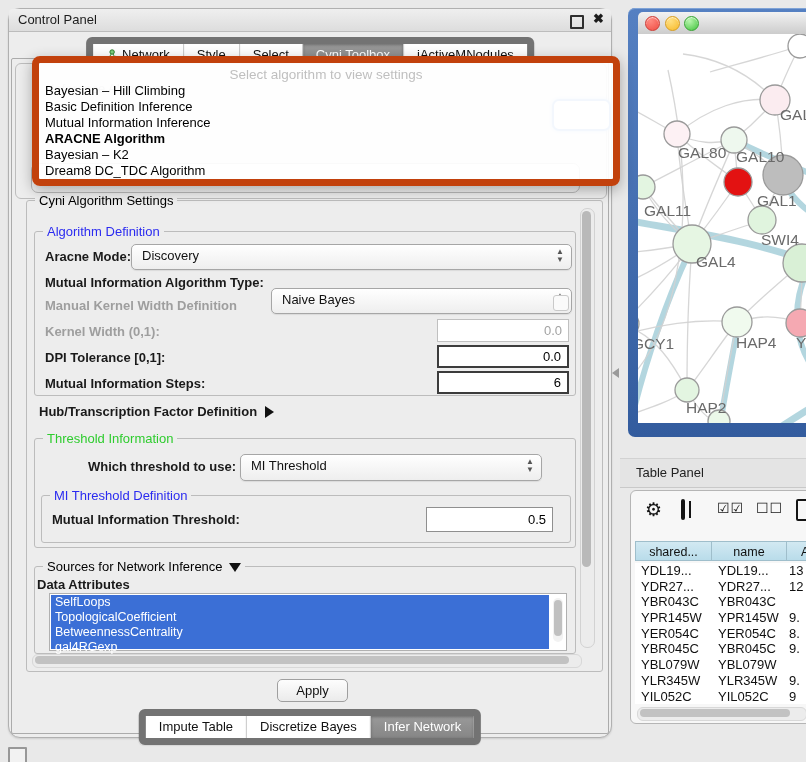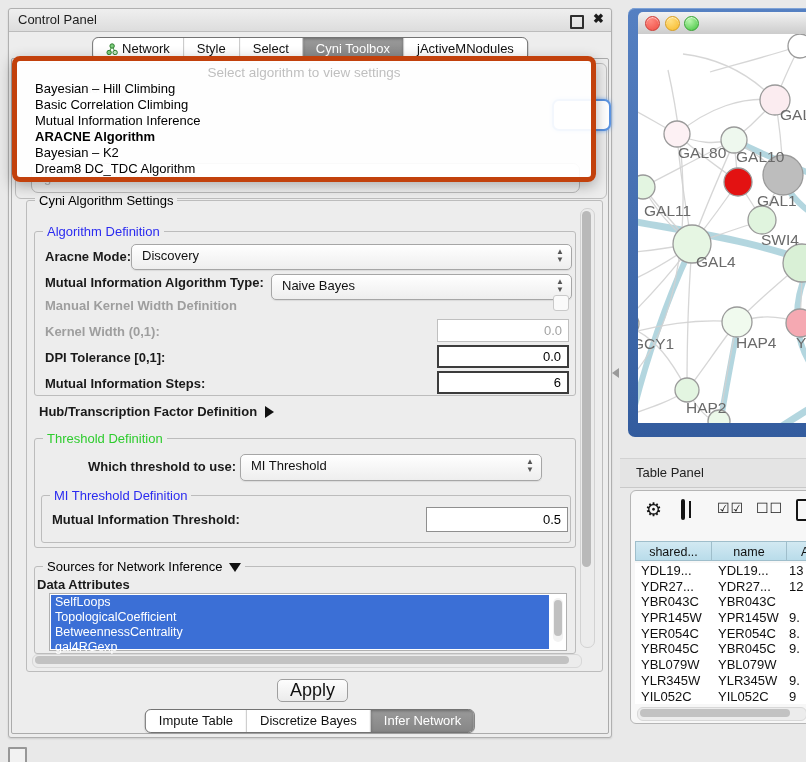--- a/index.html
+++ b/index.html
@@ -1,51 +1,51 @@
 <!DOCTYPE html>
 <html><head>
 <meta charset="utf-8">
 <style>
   html,body{margin:0;padding:0}
   body{width:806px;height:762px;background:#e9e9e9;overflow:hidden;position:relative;
        font-family:"Liberation Sans",sans-serif;-webkit-font-smoothing:antialiased}
   .abs{position:absolute}
   
   .cpanel{left:8px;top:8px;width:602px;height:728px;background:#ededed;border:1px solid #b0b0b0;
-          border-radius:3px;box-shadow:0 1px 2px rgba(0,0,0,.12)}
+          border-radius:12px;box-shadow:0 1px 2px rgba(0,0,0,.12)}
   .cp-titlebar{left:0;top:0;right:0;height:22px;background:linear-gradient(#efefef,#dddddd);
                border-bottom:1px solid #bcbcbc;border-radius:4px 4px 0 0}
   .cp-title{left:9px;top:3px;font-size:13px;color:#1c1c1c}
   .float-ic{right:27px;top:6px;width:10px;height:10px;border:2px solid #2e2e2e;border-radius:1px}
   .close-ic{right:7px;top:2px;font-size:13px;font-weight:bold;color:#1c1c1c;cursor:default}
   
-  .seg{display:flex;background:#ffffff;border:1px solid #737373;border-radius:6px;overflow:hidden;
+  .seg{display:flex;background:#ffffff;border:7px solid #737373;border-radius:6px;overflow:hidden;
        height:22px;box-shadow:0 1px 1px rgba(0,0,0,.08)}
   .seg .tab{padding:0 13px;line-height:22px;font-size:13px;color:#111;border-left:1px solid #c6c6c6;
             white-space:nowrap;display:flex;align-items:center;gap:4px}
   .seg .tab:first-child{border-left:none}
   .seg .tab.sel{background:linear-gradient(#9a9a9a,#868686);color:#fff;
                 box-shadow:inset 0 1px 3px rgba(0,0,0,.3)}
   .cp-tabs{top:28px;left:50%;transform:translateX(-50%)}
   
   .cp-content{left:2px;top:49px;width:596px;height:674px;border:1px solid #ababab;background:#ededed;
               border-radius:2px}
   
   .inf-box{left:3px;top:4px;width:590px;height:134px;border:1px solid #bdbdbd;border-radius:6px}
   .inf-label{left:39px;top:22px;font-size:13px;color:#a9a9a9}
   .blue-combo{left:540px;top:40px;width:55px;height:28px;background:#fff;border:2px solid #5b93e0;
               border-radius:7px;box-shadow:0 0 4px #74a7ea}
   .bottom-combo{left:19px;top:104px;width:547px;height:28px;border:1px solid #b9b9b9;border-radius:7px;
                 background:linear-gradient(#fdfdfd,#f0f0f0)}
   .bottom-combo span{display:block;padding-left:12px;line-height:27px;font-size:13px;color:#b4b4b4}
   
-  .popup{left:0;top:-3px;width:574px;height:116px;background:rgba(255,255,255,.93);
-         border:5px solid #c2410c;border-radius:8px;box-shadow:0 4px 14px rgba(0,0,0,.3);z-index:6}
+  .popup{left:20px;top:-3px;width:574px;height:116px;background:rgba(255,255,255,.93);
+         border:7px solid #c2410c;border-radius:8px;box-shadow:0 4px 14px rgba(0,0,0,.3);z-index:6}
   .popup .ph{text-align:center;font-size:13.5px;color:#bfbfbf;height:17px;line-height:17px;margin-top:3px}
-  .popup .it{font-size:13px;color:#000;height:16px;line-height:16px;padding-left:18px;white-space:nowrap}
+  .popup .it{font-size:13px;color:#000;height:16px;line-height:16px;padding-left:6px;white-space:nowrap}
   .popup .it.b{font-weight:bold}
   
   .groupbox{border:1px solid #bcbcbc;border-radius:3px}
   .gb-t{position:absolute;top:-8px;left:8px;background:#ededed;padding:0 4px;font-size:13px;line-height:15px;white-space:nowrap}
   .settings{left:14px;top:141px;width:575px;height:470px}
   .lbl{font-size:13px;font-weight:bold;color:#1a1a1a;white-space:nowrap}
   .lbl.dis{color:#9e9e9e}
   .combo{background:linear-gradient(#ffffff,#eeeeee);border:1px solid #a6a6a6;border-radius:5px;
          font-size:13px;color:#111;box-shadow:0 1px 1px rgba(0,0,0,.08)}
   .combo span.v{display:block;padding-left:10px;line-height:22px}
@@ -60,21 +60,21 @@
   .tri-d{display:inline-block;width:0;height:0;border-left:6px solid transparent;
          border-right:6px solid transparent;border-top:9px solid #111;margin-left:6px;vertical-align:-1px}
   .vsb{width:13px;background:#ececec;border:1px solid #d2d2d2;border-radius:7px}
   .vsb .th{position:absolute;left:1px;width:9px;background:#b9b9b9;border-radius:5px}
   .hsb{height:12px;background:#ececec;border:1px solid #d8d8d8;border-radius:6px}
   .hsb .th{position:absolute;top:1px;height:8px;background:#c2c2c2;border-radius:4px}
   .srclist{background:#fff;border:1px solid #b0b0b0}
   .srcsel{position:absolute;left:1px;top:1px;right:17px;bottom:1px;background:#3b6fd6}
   .srcsel div{color:#fff;font-size:12.5px;line-height:15px;padding-left:4px;white-space:nowrap}
   .btn{background:linear-gradient(#fdfdfd,#ebebeb);border:1px solid #9f9f9f;border-radius:5px;
-       font-size:18px;color:#111;text-align:center}
+       font-size:13px;color:#111;text-align:center}
   .bot-tabs{top:650px;left:50%;transform:translateX(-50%)}
   
   .netwin{left:628px;top:8px;width:186px;height:429px;border-radius:7px 0 0 7px;
           background:linear-gradient(180deg,#5580c2,#335c9e);box-shadow:inset 0 1px 0 #7fa3d6}
   .nw-title{left:10px;top:4px;right:0;height:22px;background:linear-gradient(#f2f2f2,#cccccc);
             border-bottom:1px solid #949494;border-radius:5px 0 0 0}
   .light{position:absolute;top:4px;width:13px;height:13px;border-radius:50%;box-shadow:inset 0 1px 1px rgba(255,255,255,.7)}
   .nw-canvas{left:10px;top:26px;width:176px;height:389px;background:#fff;overflow:hidden}
   .grip{left:612px;top:368px;width:0;height:0;border-top:5px solid transparent;
         border-bottom:5px solid transparent;border-right:7px solid #9a9a9a}
@@ -141,40 +141,40 @@
     <span class="abs inf-label">Inference Algorithm</span>
     <div class="abs blue-combo"></div>
     <div class="abs bottom-combo">
       <span>galFiltered.sif default node</span>
     </div>
 
     <div class="abs popup">
       <div class="ph">Select algorithm to view settings</div>
       <div id="ddItems">
           <div class="it">Bayesian – Hill Climbing</div>
-          <div class="it">Basic Correlation Climbing</div>
+          <div class="it">Basic Definition Inference</div>
           <div class="it">Mutual Information Inference</div>
           <div class="it b">ARACNE Algorithm</div>
           <div class="it">Bayesian – K2</div>
           <div class="it">Dream8 DC_TDC Algorithm</div>
         </div>
     </div>
 
     <div class="abs groupbox settings">
       <span class="gb-t">Cyni Algorithm Settings</span>
 
       <div class="abs groupbox" style="left:7px;top:30px;width:540px;height:163px">
         <span class="gb-t" style="color:#2b2bf0">Algorithm Definition</span>
         <span class="abs lbl" style="left:10px;top:17px">Aracne Mode:</span>
         <div class="abs combo" style="left:96px;top:12px;width:439px;height:24px">
           <span class="v">Discovery</span>
           <span class="ar">▲<br>▼</span>
         </div>
         <span class="abs lbl" style="left:10px;top:43px">Mutual Information Algorithm Type:</span>
-        <div class="abs combo" style="left:236px;top:42px;width:299px;height:24px">
+        <div class="abs combo" style="left:236px;top:56px;width:299px;height:24px">
           <span class="v">Naive Bayes</span>
           <span class="ar">▲<br>▼</span>
         </div>
         <span class="abs lbl dis" style="left:10px;top:66px">Manual Kernel Width Definition</span>
         <span class="abs chk" style="left:518px;top:63px"></span>
         <span class="abs lbl dis" style="left:10px;top:92px">Kernel Width (0,1):</span>
         <span class="abs" style="left:402px;top:87px;width:132px;height:23px">
           <input class="inpt dis" readonly="" value="0.0" style="">
         </span>
         <span class="abs lbl" style="left:10px;top:118px">DPI Tolerance [0,1]:</span>
@@ -185,30 +185,30 @@
         <span class="abs" style="left:402px;top:139px;width:132px;height:23px">
           <input class="inpt dk" readonly="" value="6" style="">
         </span>
       </div>
 
       <div class="abs" style="left:12px;top:201px">
         <span class="lbl">Hub/Transcription Factor Definition</span><span class="tri-r"></span>
       </div>
 
       <div class="abs groupbox" style="left:7px;top:237px;width:540px;height:108px">
-        <span class="gb-t" style="color:#2ecc2e">Threshold Definition</span>
+        <span class="gb-t" style="color:#2ecc2e">Threshold Information</span>
         <span class="abs lbl" style="left:53px;top:20px">Which threshold to use:</span>
         <div class="abs combo" style="left:205px;top:15px;width:300px;height:25px">
           <span class="v">MI Threshold</span>
           <span class="ar">▲<br>▼</span>
         </div>
         <div class="abs groupbox" style="left:6px;top:56px;width:528px;height:46px">
           <span class="gb-t" style="color:#2b2bf0;background:#ededed">MI Threshold Definition</span>
           <span class="abs lbl" style="left:10px;top:16px">Mutual Information Threshold:</span>
-          <span class="abs" style="left:384px;top:11px;width:142px;height:25px">
+          <span class="abs" style="left:384px;top:11px;width:127px;height:25px">
             <input class="inpt" style="border: 1px solid rgb(143, 143, 143);" readonly="" value="0.5">
           </span>
         </div>
       </div>
 
       <div class="abs groupbox" style="left:7px;top:365px;width:540px;height:86px">
         <span class="gb-t"><span>Sources for Network Inference</span><span class="tri-d"></span></span>
         <span class="abs lbl" style="left:2px;top:10px">Data Attributes</span>
         <div class="abs srclist" style="left:14px;top:26px;width:516px;height:56px">
           <div class="srcsel" id="srcItems">

